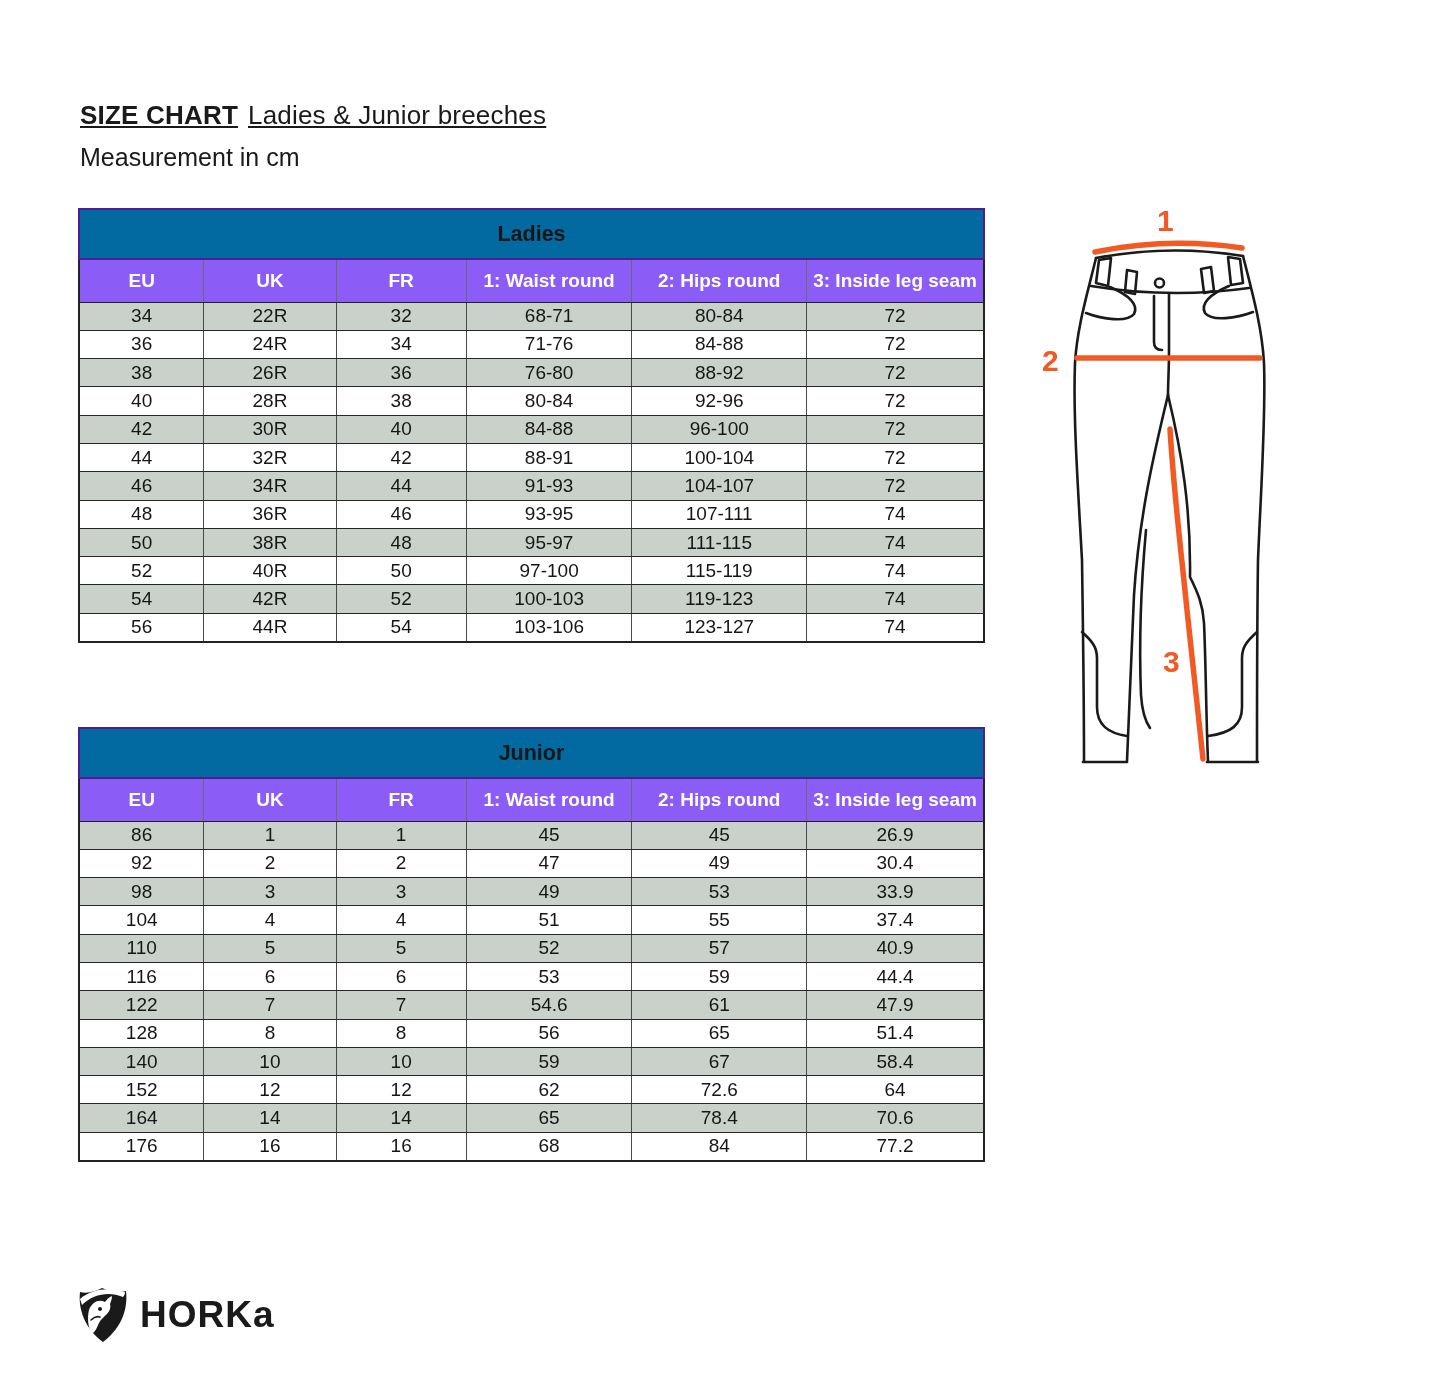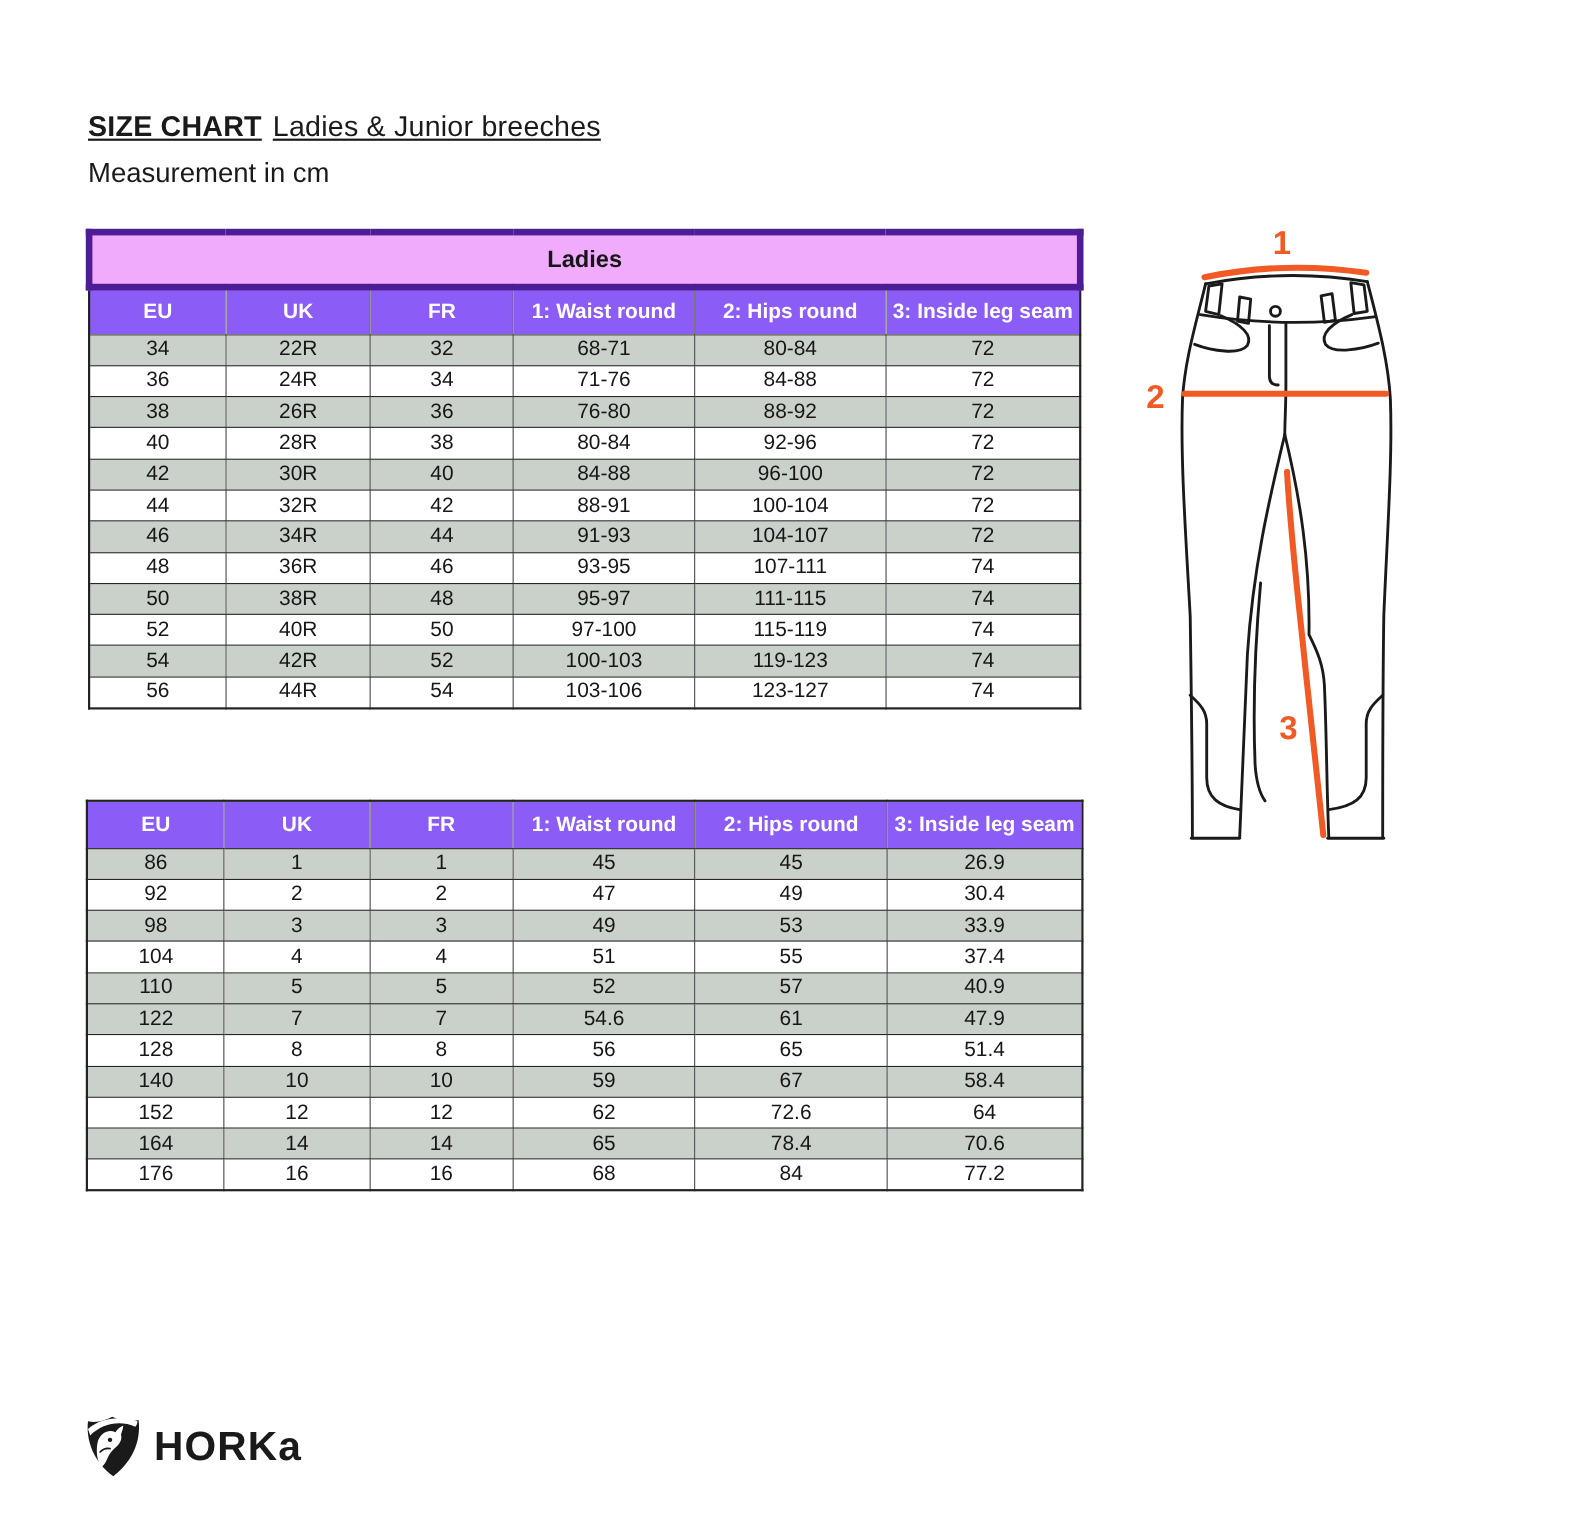--- a/index.html
+++ b/index.html
@@ -13,22 +13,22 @@
   .header h1 .t-bold { font-weight:700; margin-right:10px; }
   .header .subtitle { font-size:25px; margin-top:12px; font-weight:400; }
 
   
   .size-table { position:absolute; left:78px; width:907px; }
   .size-table.ladies { top:208px; }
   .size-table.junior { top:727px; }
   table { width:100%; border-collapse:collapse; table-layout:fixed; font-size:19px; color:#161616; }
   table { border:2px solid #232323; }
   td, th { text-align:center; vertical-align:middle; overflow:hidden; white-space:nowrap; }
-  tr.title-row td { height:50px; background:#f0abfc; font-weight:700; font-size:21.5px;
-                    border:6px solid #4c1d95; }
+  tr.title-row td { height:50px; background:#0369a1; font-weight:700; font-size:21.5px;
+                    border:2px solid #4c1d95; }
   tr.head-row th { height:43px; background:#8b5cf6; color:#ffffff; font-weight:700;
                    font-size:19px; border-right:1.5px solid #6a6a6a; border-bottom:1.5px solid #232323; }
   tr.head-row th:last-child { border-right:none; }
   tbody td { height:28.3px; background:#ffffff;
              border:1.5px solid #4a4a4a; border-top:1.5px solid #262626; border-bottom:1.5px solid #262626; }
   tbody tr.alt td { background:#cad0ca; }
 
   
   .figure { position:absolute; left:1040px; top:195px; width:260px; height:600px; }
   .figure svg { display:block; width:100%; height:100%; }
@@ -175,20 +175,23 @@
       <table>
         <colgroup>
           <col style="width: 13.8%;">
           <col style="width: 14.6%;">
           <col style="width: 14.4%;">
           <col style="width: 18.3%;">
           <col style="width: 19.3%;">
           <col style="width: 19.6%;">
         </colgroup>
         <thead>
+          <tr class="title-row">
+            <td colspan="6">Junior</td>
+          </tr>
           <tr class="head-row">
             <th>EU</th>
             <th>UK</th>
             <th>FR</th>
             <th>1: Waist round</th>
             <th>2: Hips round</th>
             <th>3: Inside leg seam</th>
           </tr>
         </thead>
         <tbody>
@@ -224,20 +227,28 @@
             <td>55</td>
             <td>37.4</td>
           </tr>
           <tr class="alt">
             <td>110</td>
             <td>5</td>
             <td>5</td>
             <td>52</td>
             <td>57</td>
             <td>40.9</td>
+          </tr>
+          <tr>
+            <td>116</td>
+            <td>6</td>
+            <td>6</td>
+            <td>53</td>
+            <td>59</td>
+            <td>44.4</td>
           </tr>
           <tr class="alt">
             <td>122</td>
             <td>7</td>
             <td>7</td>
             <td>54.6</td>
             <td>61</td>
             <td>47.9</td>
           </tr>
           <tr>

